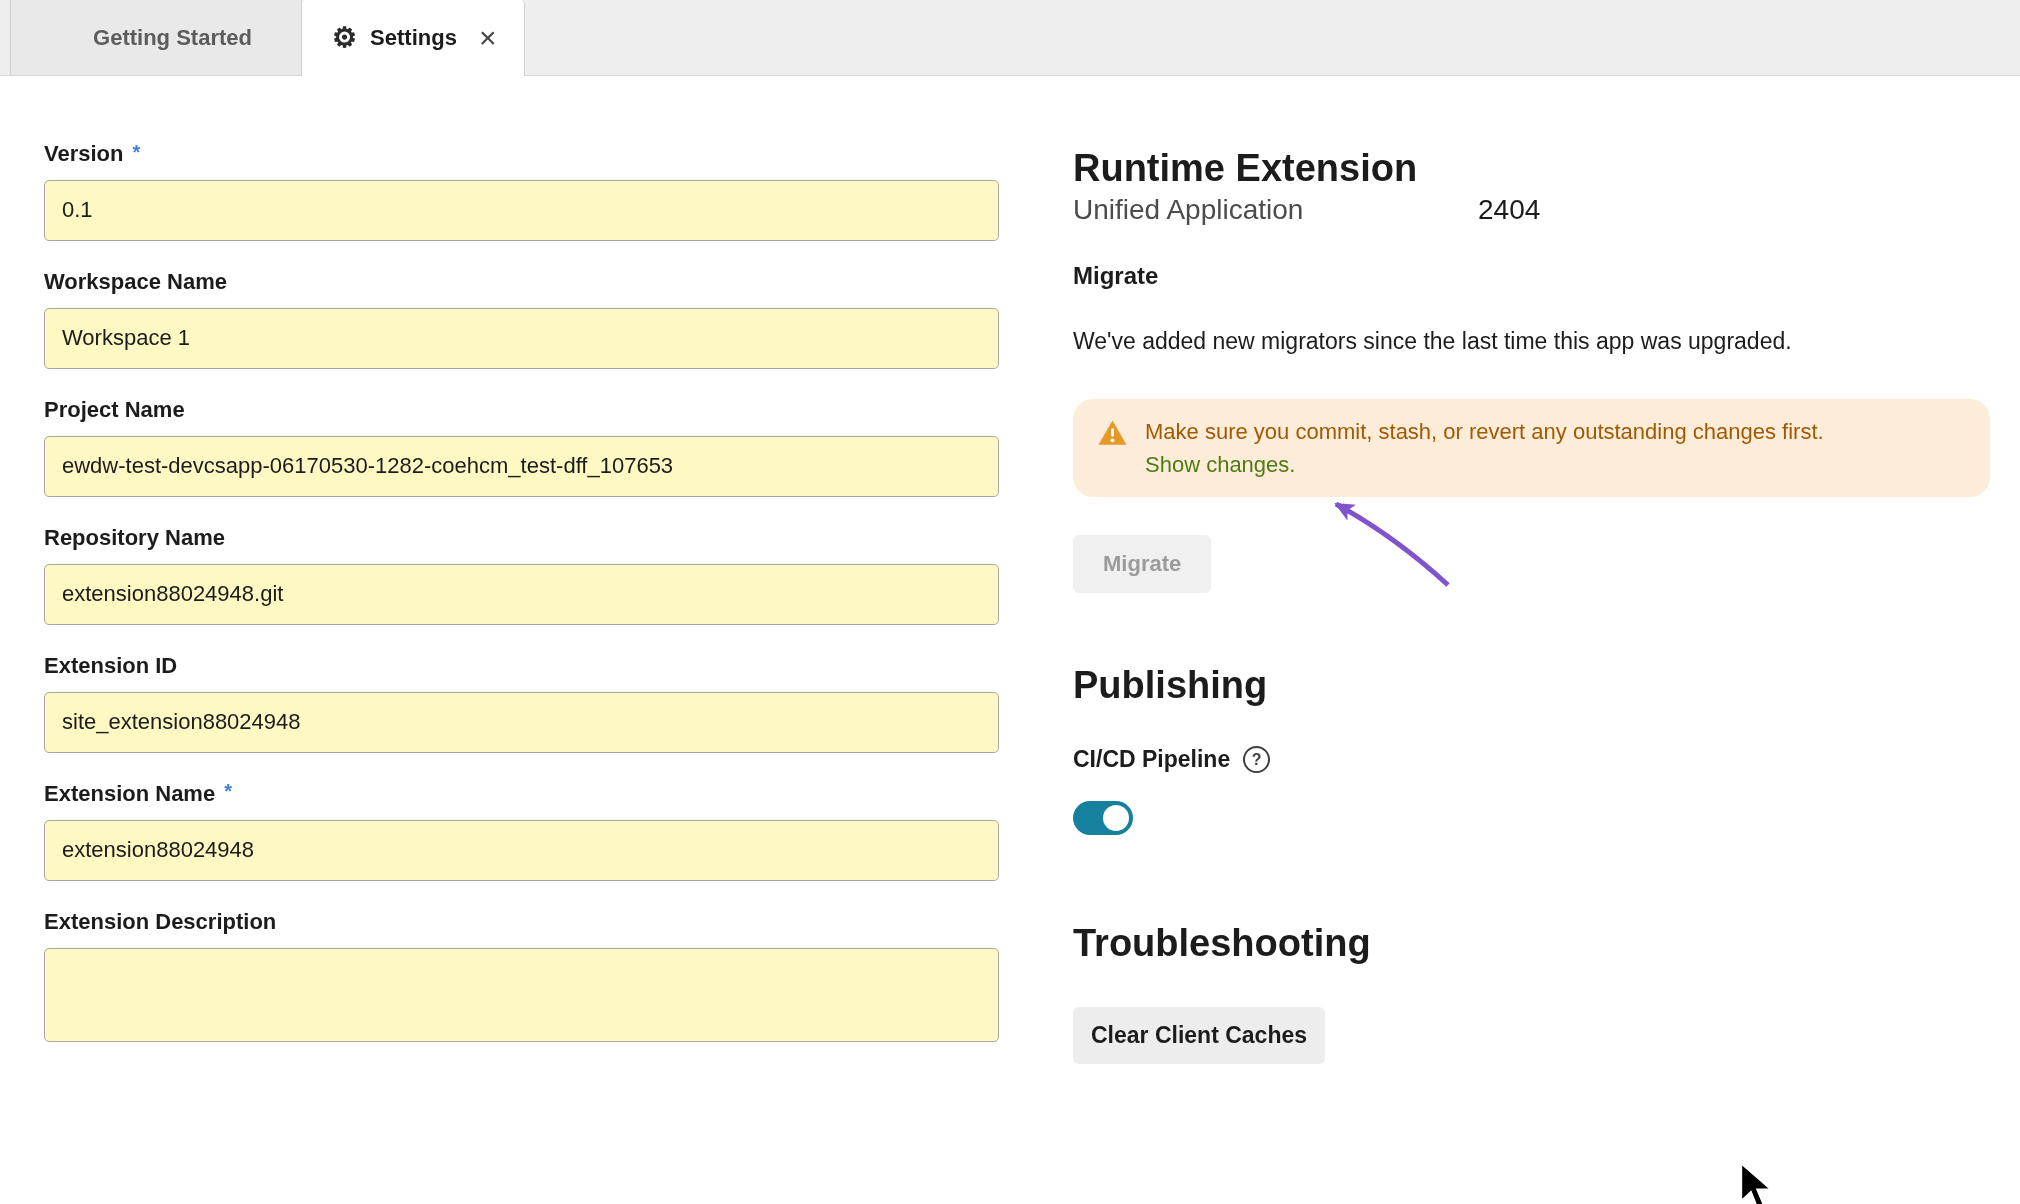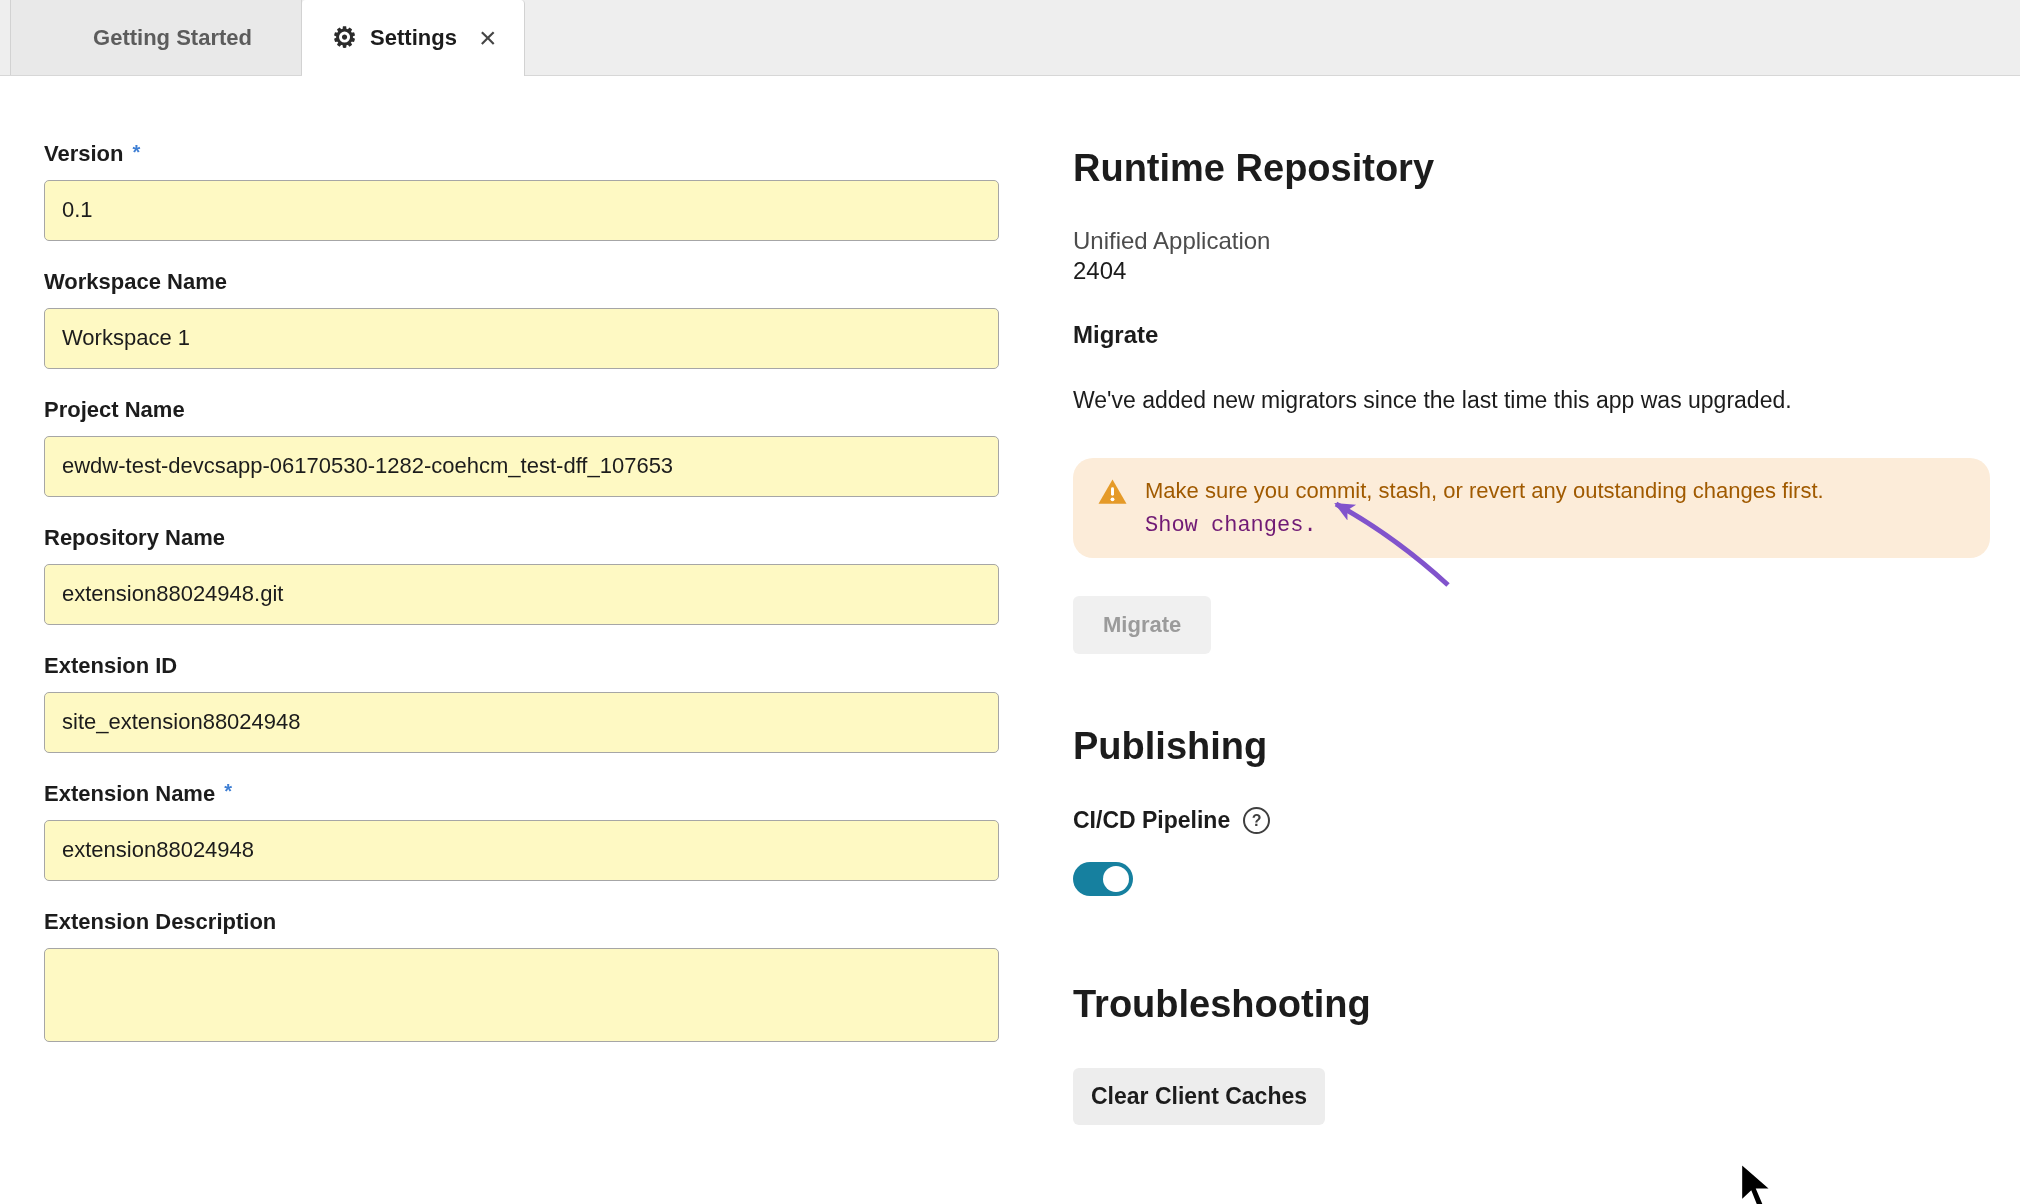--- a/index.html
+++ b/index.html
@@ -73,37 +73,37 @@
     border:1px solid #a6a6a6; border-radius:5px;
     background:#fef9c3;
     font-family:"Liberation Sans", sans-serif;
     font-size:22px; color:#1c1c1c;
     padding:0 17px;
     outline:none;
   }
   textarea.text-input { height:94px; padding-top:12px; resize:none; }
 
   
-  .ua-row { display:flex; margin-top:34px; font-size:24px; line-height:1.25;flex-direction:column; }
+  .ua-row { display:flex; font-size:28px; line-height:1.25; }
   .ua-label { color:#4c4c4c; width:405px; flex:none; }
   .ua-value { color:#1c1c1c; }
   .migrate-heading { margin-top:34px; font-size:24px; font-weight:700; line-height:1.25; }
   .migrate-info { margin-top:35px; font-size:23px; line-height:1.35; color:#1c1c1c; }
 
   .warning-box {
     margin-top:42px;
     width:917px;
     background:#fcecd9;
     border-radius:20px;
     padding:16px 24px;
   }
   .warning-row { display:flex; }
   .warn-icon { width:31px; height:27px; flex:none; margin-right:17px; margin-top:4px; }
   .warning-text { font-size:22px; line-height:1.5; color:#a05a00; }
-  .warning-link { color:#701a75; cursor:pointer; text-decoration:none; display:inline-block;font-family:Liberation Mono, monospace; }
+  .warning-link { color:#4d7c0f; cursor:pointer; text-decoration:none; display:inline-block; }
 
   .migrate-btn {
     margin-top:38px;
     height:58px; padding:0 30px;
     background:#f0f0f0; color:#9b9b9b;
     font-family:"Liberation Sans", sans-serif;
     font-size:22px; font-weight:700;
     border:none; border-radius:6px;
   }
 
@@ -217,21 +217,21 @@
     <div class="field">
       <div class="field-label">
         <span>Extension Description</span>
       </div>
       <textarea class="text-input" style=""></textarea>
     </div>
   </div>
 
   <div class="col-right">
 
-    <h1 class="h-runtime">Runtime Repository</h1>
+    <h1 class="h-runtime">Runtime Extension</h1>
 
     <div class="ua-row">
       <span class="ua-label">Unified Application</span>
       <span class="ua-value">2404</span>
     </div>
 
     <div class="migrate-heading">Migrate</div>
 
     <div class="migrate-info">We've added new migrators since the last time this app was upgraded.</div>
 

